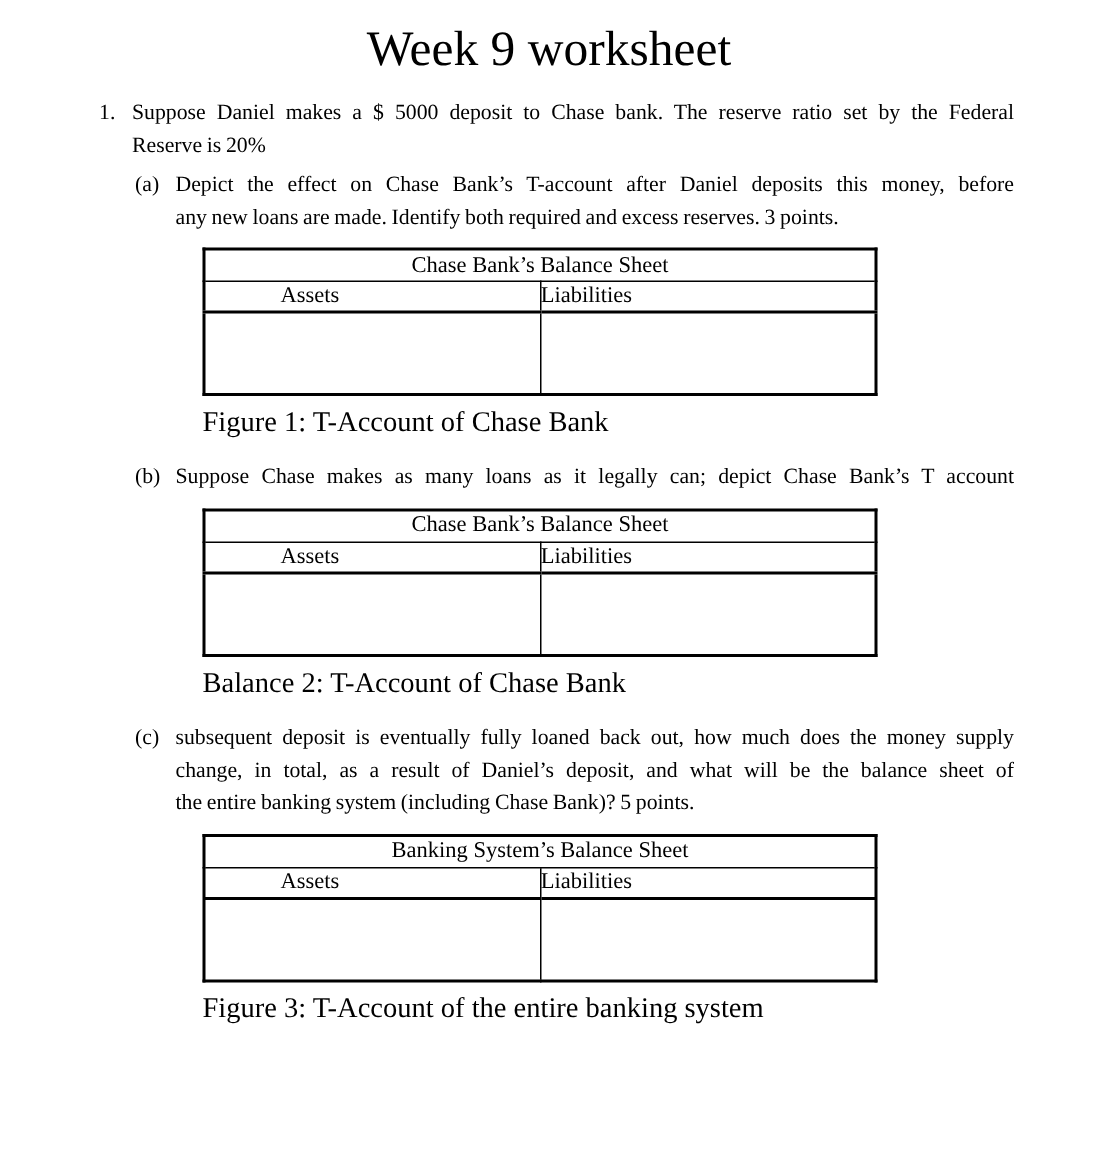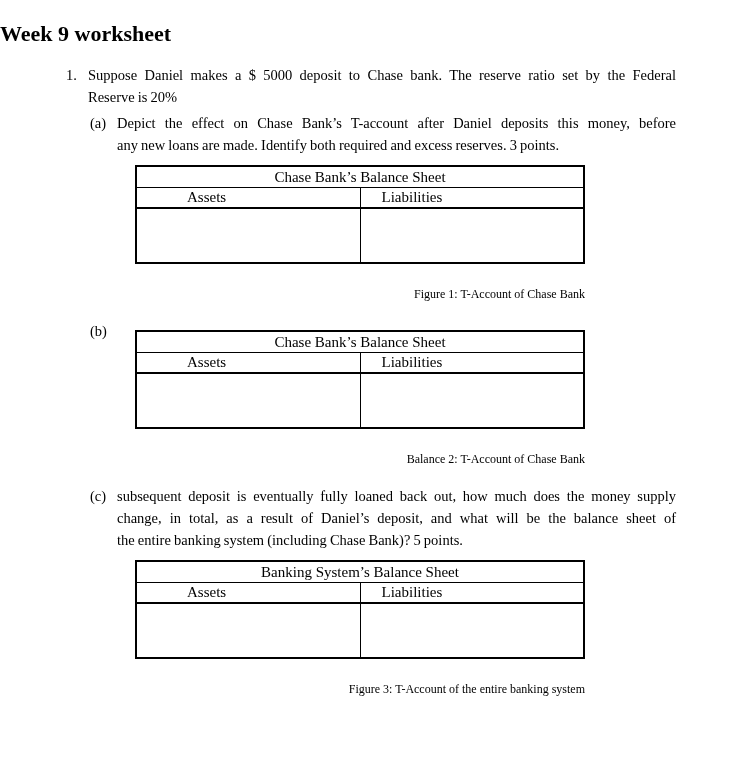--- a/index.html
+++ b/index.html
@@ -8,23 +8,24 @@
     width: 732px;
     height: 773px;
     background: #ffffff;
     color: #000000;
     font-family: "Liberation Serif", "DejaVu Serif", serif;
     overflow: hidden;
   }
   .doc-title {
     margin: 0;
     padding-top: 15px;
-    font-size: 22px;
-    font-weight: bold;
+    font-size: 33px;
+    font-weight: normal;
     line-height: 37px;
+    text-align: center;
     letter-spacing: 0px;
   }
   .content {
     margin: 13px 56px 0 66px; 
     font-size: 14.5px;
   }
   .item { display: flex; }
   .item-no { width: 22px; flex: 0 0 22px; line-height: 21.6px; }
   .item-body { flex: 1 1 auto; min-width: 0; }
   .pline {
@@ -51,27 +52,27 @@
   table.taccount td { padding: 0; vertical-align: middle; }
   tr.t-title td {
     border-bottom: 1px solid #000;
     text-align: center;
     height: 20px;
   }
   tr.t-head td { border-bottom: 2px solid #000; height: 19px; }
   tr.t-head td.c1, tr.t-body td.c1 { border-right: 1.5px solid #000; }
   td.c1 { width: 226px; }
   tr.t-head td.c1 { padding-left: 50px; }
-  tr.t-head td.c2 { padding-left: 21px; }
+  tr.t-head td.c2 { }
   tr.t-body td { height: 53px; }
   .caption {
-    margin-top: 20px;
-    font-size: 12px;
+    margin-top: 7px;
+    font-size: 19px;
     line-height: 21px;
-    text-align: right;
+    text-align: left;
     width: 450px;
   }
 </style>
 </head>
 <body>
 
 <div class="page">
 
   <h1 class="doc-title">Week 9 worksheet</h1>
 
@@ -110,20 +111,21 @@
             </tbody>
               </table>
             <div class="caption">Figure 1: T-Account of Chase Bank</div>
           </div>
         </div>
       </div>
 
       <div class="part">
         <div class="part-label">(b)</div>
         <div class="part-body">
+          <div class="pline">Suppose Chase makes as many loans as it legally can; depict Chase Bank’s T account</div>
 
           <div class="figure">
             <table class="taccount">
               <tbody>
                   <tr class="t-title">
                 <td colspan="2">Chase Bank’s Balance Sheet</td>
               </tr>
               <tr class="t-head">
                 <td class="c1">Assets</td>
                 <td class="c2">Liabilities</td>

